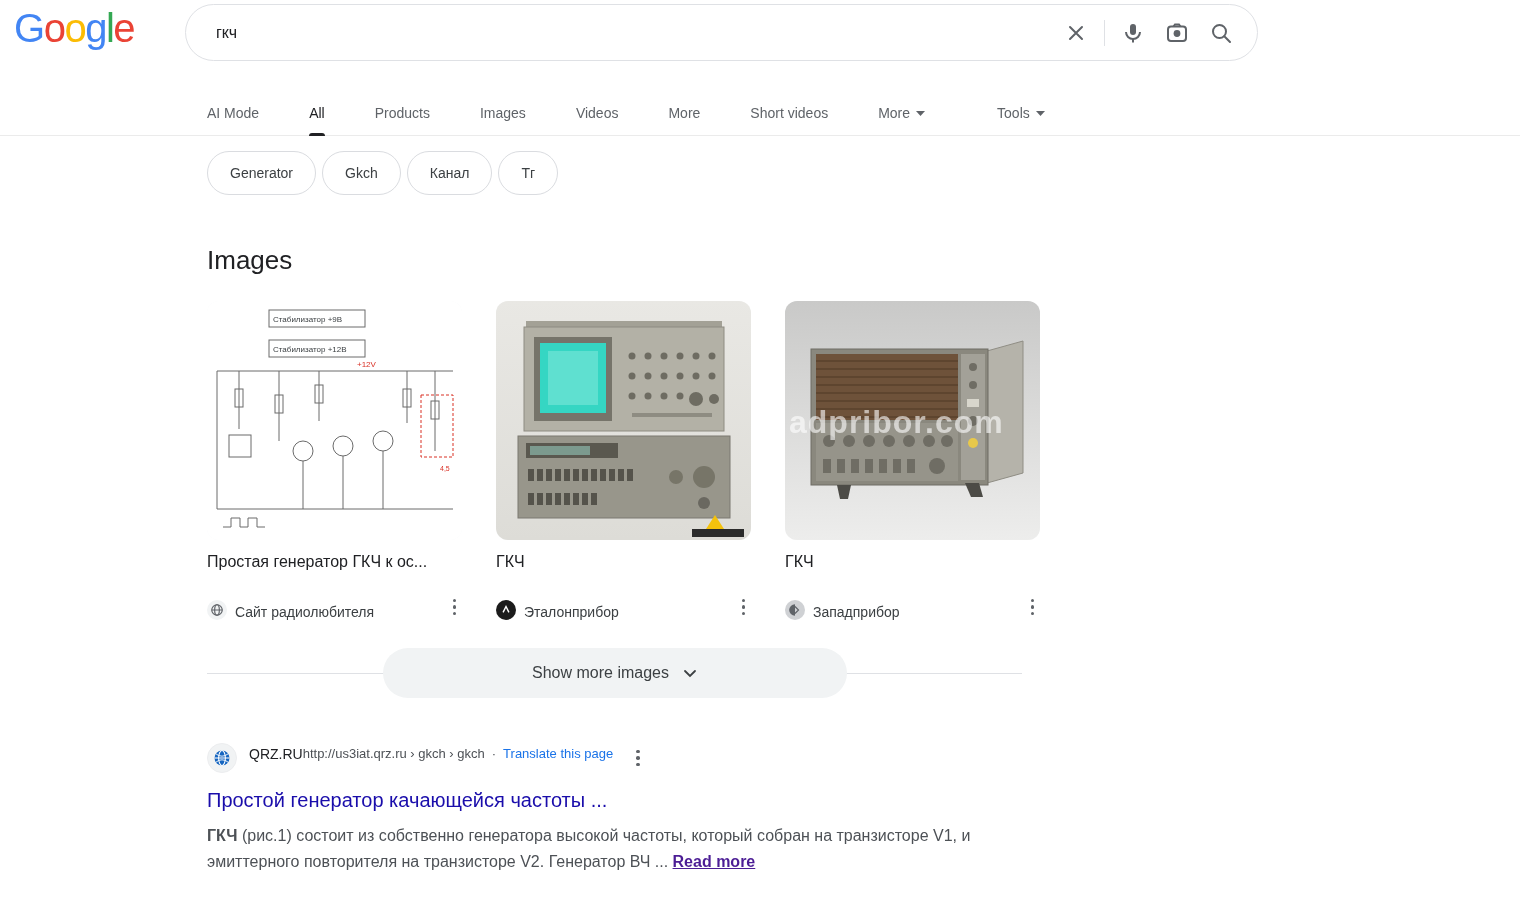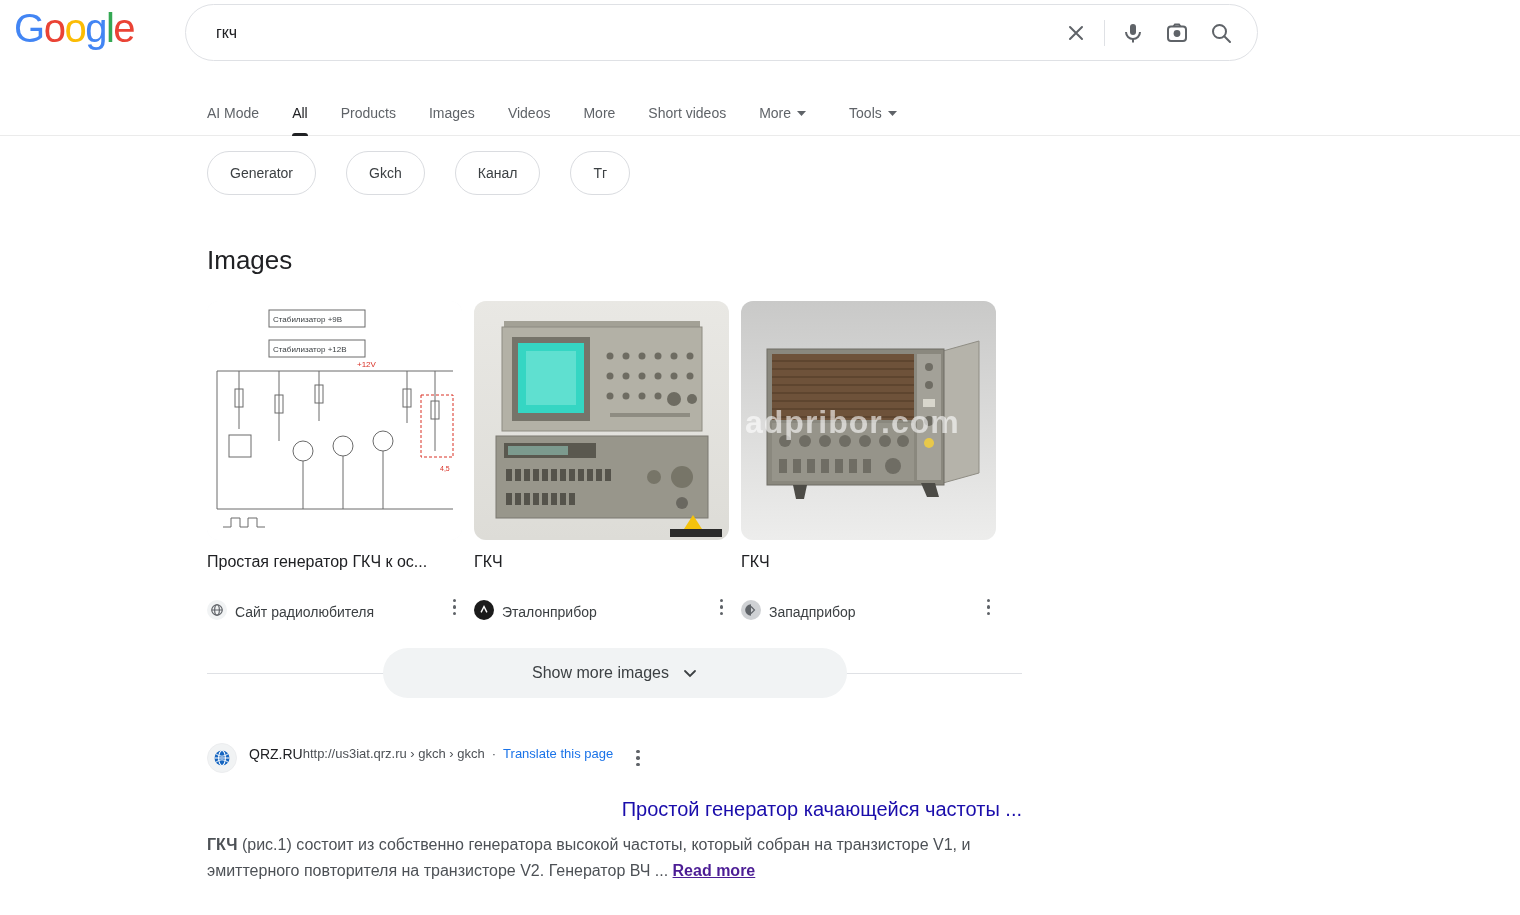--- a/index.html
+++ b/index.html
@@ -21,39 +21,39 @@
     border: 1px solid #dfe1e5; border-radius: 29px; display: flex; align-items: center;
     padding: 0 14px 0 28px; background: #fff; }
   .search-input { flex: 1; border: none; outline: none; font-size: 16px; color: #202124;
     font-family: inherit; background: transparent; }
   .sicons { display: flex; align-items: center; }
   .sbtn { width: 44px; height: 44px; display: flex; align-items: center; justify-content: center;
     border-radius: 50%; cursor: pointer; }
   .vdiv { width: 1px; height: 26px; background: #dfe1e5; margin: 0 6px; }
 
   
-  .nav { display: flex; gap: 33px; padding: 39px 0 0 207px; border-bottom: 1px solid #ebebeb; }
+  .nav { display: flex; gap: 50px; padding: 39px 0 0 207px; border-bottom: 1px solid #ebebeb; }
   .tab { position: relative; display: flex; align-items: center; gap: 6px;
     font-size: 14px; color: #5f6368; padding-bottom: 14px; cursor: pointer; white-space: nowrap; }
   .tab.active { color: #202124; }
   .tab.active::after { content: ""; position: absolute; left: 0; right: 0; bottom: -1px;
     height: 3px; background: #202124; border-radius: 3px 3px 0 0; }
-  .tab.tools { margin-left: 10px; }
-
-  
-  .chips { display: flex; gap: 30px; margin: 15px 0 0 207px; text-align: right; }
+  .tab.tools { margin-left: 22px; }
+
+  
+  .chips { display: flex; gap: 6px; margin: 15px 0 0 207px; text-align: right; }
   .chip { height: 44px; padding: 0 22px; border: 1px solid #dadce0; border-radius: 22px;
     display: flex; align-items: center; font-size: 14px; color: #3c4043; background: #fff;
     cursor: pointer; white-space: nowrap; }
 
   
   .main { margin-left: 207px; width: 815px; }
   .images-heading { margin-top: 50px; font-size: 26px; line-height: 30px; font-weight: 400; color: #202124; }
 
-  .cards { display: flex; gap: 12px; margin-top: 26px; }
+  .cards { display: flex; gap: 34px; margin-top: 26px; }
   .card { width: 255px; }
   .card-img { width: 255px; height: 239px; border-radius: 12px; overflow: hidden; cursor: pointer;
     background: #f8f9fa; }
   .card-img svg { display: block; }
   .card-title { margin-top: 12px; font-size: 16px; line-height: 20px; color: #202124;
     white-space: nowrap; overflow: hidden; text-overflow: ellipsis; cursor: pointer; }
   .card-src { margin-top: 26px; display: flex; align-items: flex-end; gap: 8px; height: 22px; }
   .src-icon { width: 20px; height: 20px; border-radius: 50%; overflow: hidden; flex: 0 0 auto;
     display: flex; align-items: center; justify-content: center; background: #f1f3f4; }
   .src-name { font-size: 14px; color: #3c4043; white-space: nowrap; overflow: hidden;
@@ -76,22 +76,22 @@
   
   .result { margin-top: 62px; width: 815px; }
   .res-head { display: flex; align-items: center; gap: 12px; }
   .favicon { width: 30px; height: 30px; border-radius: 50%; background: #f1f3f4;
     border: 1px solid #ecedef; display: flex; align-items: center; justify-content: center; flex: 0 0 auto; }
   .res-meta { display: flex; flex-direction: row; }
   .site-name { font-size: 14px; line-height: 18px; color: #202124; cursor: pointer; }
   .url-line { display: flex; align-items: flex-start; gap: 7px; font-size: 13px; line-height: 18px;
     color: #4d5156; }
   .translate { color: #1a73e8; cursor: pointer; }
-  .res-title { display: block; margin-top: 23px; font-size: 20px; line-height: 26px;
-    color: #1a0dab; text-decoration: none; cursor: pointer; text-align: right; }
+  .res-title { display: block; margin-top: 14px; font-size: 20px; line-height: 26px;
+    color: #1a0dab; text-decoration: none; cursor: pointer; }
   .res-snippet { margin-top: 10px; font-size: 16px; line-height: 26px; color: #4d5156; width: 812px; }
   .res-snippet b { color: #4d5156; }
   .read-more { color: #4c1d95; font-weight: 600; text-decoration: underline; cursor: pointer; }
 </style>
 </head>
 <body>
 
 <div class="header">
   <div class="logo">
     <span class="l-blue">G</span><span class="l-red">o</span><span class="l-yellow">o</span><span class="l-blue">g</span><span class="l-green">l</span><span class="l-red">e</span>

